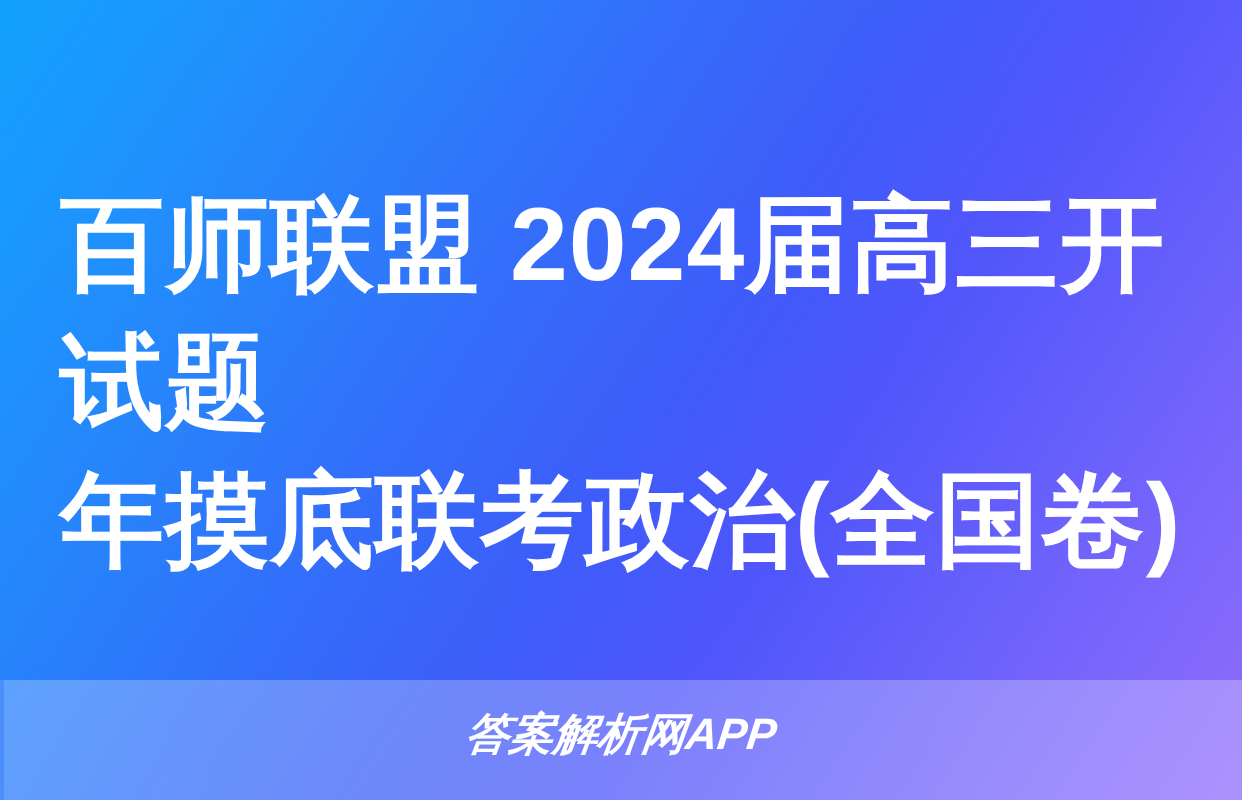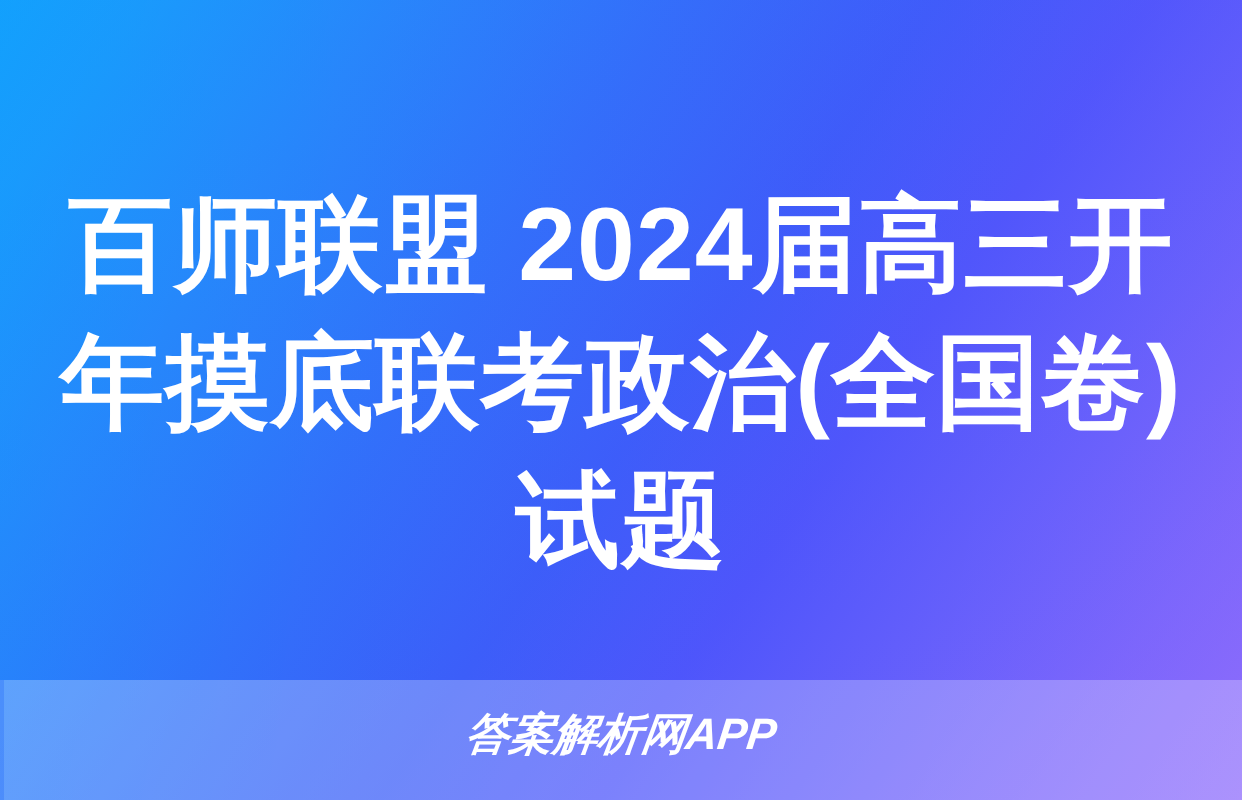--- a/index.html
+++ b/index.html
@@ -48,21 +48,21 @@
   }
 
   
   .title-block {
     position: absolute;
     left: 0;
     right: 0;
     top: 176px;
     padding: 0 60px;
     box-sizing: border-box;
-    text-align: center;
+    text-align: left;
   }
 
   .title-line {
     display: block;
     color: #ffffff;
     font-weight: 700;
     font-size: 104px;
     line-height: 138px;
     letter-spacing: 1px;
     white-space: nowrap;
@@ -112,22 +112,22 @@
 </head>
 <body>
 
 <div class="poster">
 
   <div class="poster-bg"></div>
   <div class="poster-bg-wash"></div>
 
   <div class="title-block">
     <span class="title-line">百师联盟 2024届高三开</span>
+    <span class="title-line">试题</span>
     <span class="title-line">年摸底联考政治(全国卷)</span>
-    <span class="title-line">试题</span>
   </div>
 
   <div class="bottom-band"></div>
   <div class="bottom-band-edge"></div>
 
   <div class="watermark">
     <span class="watermark-text">答案解析网APP</span>
   </div>
 
 </div>

